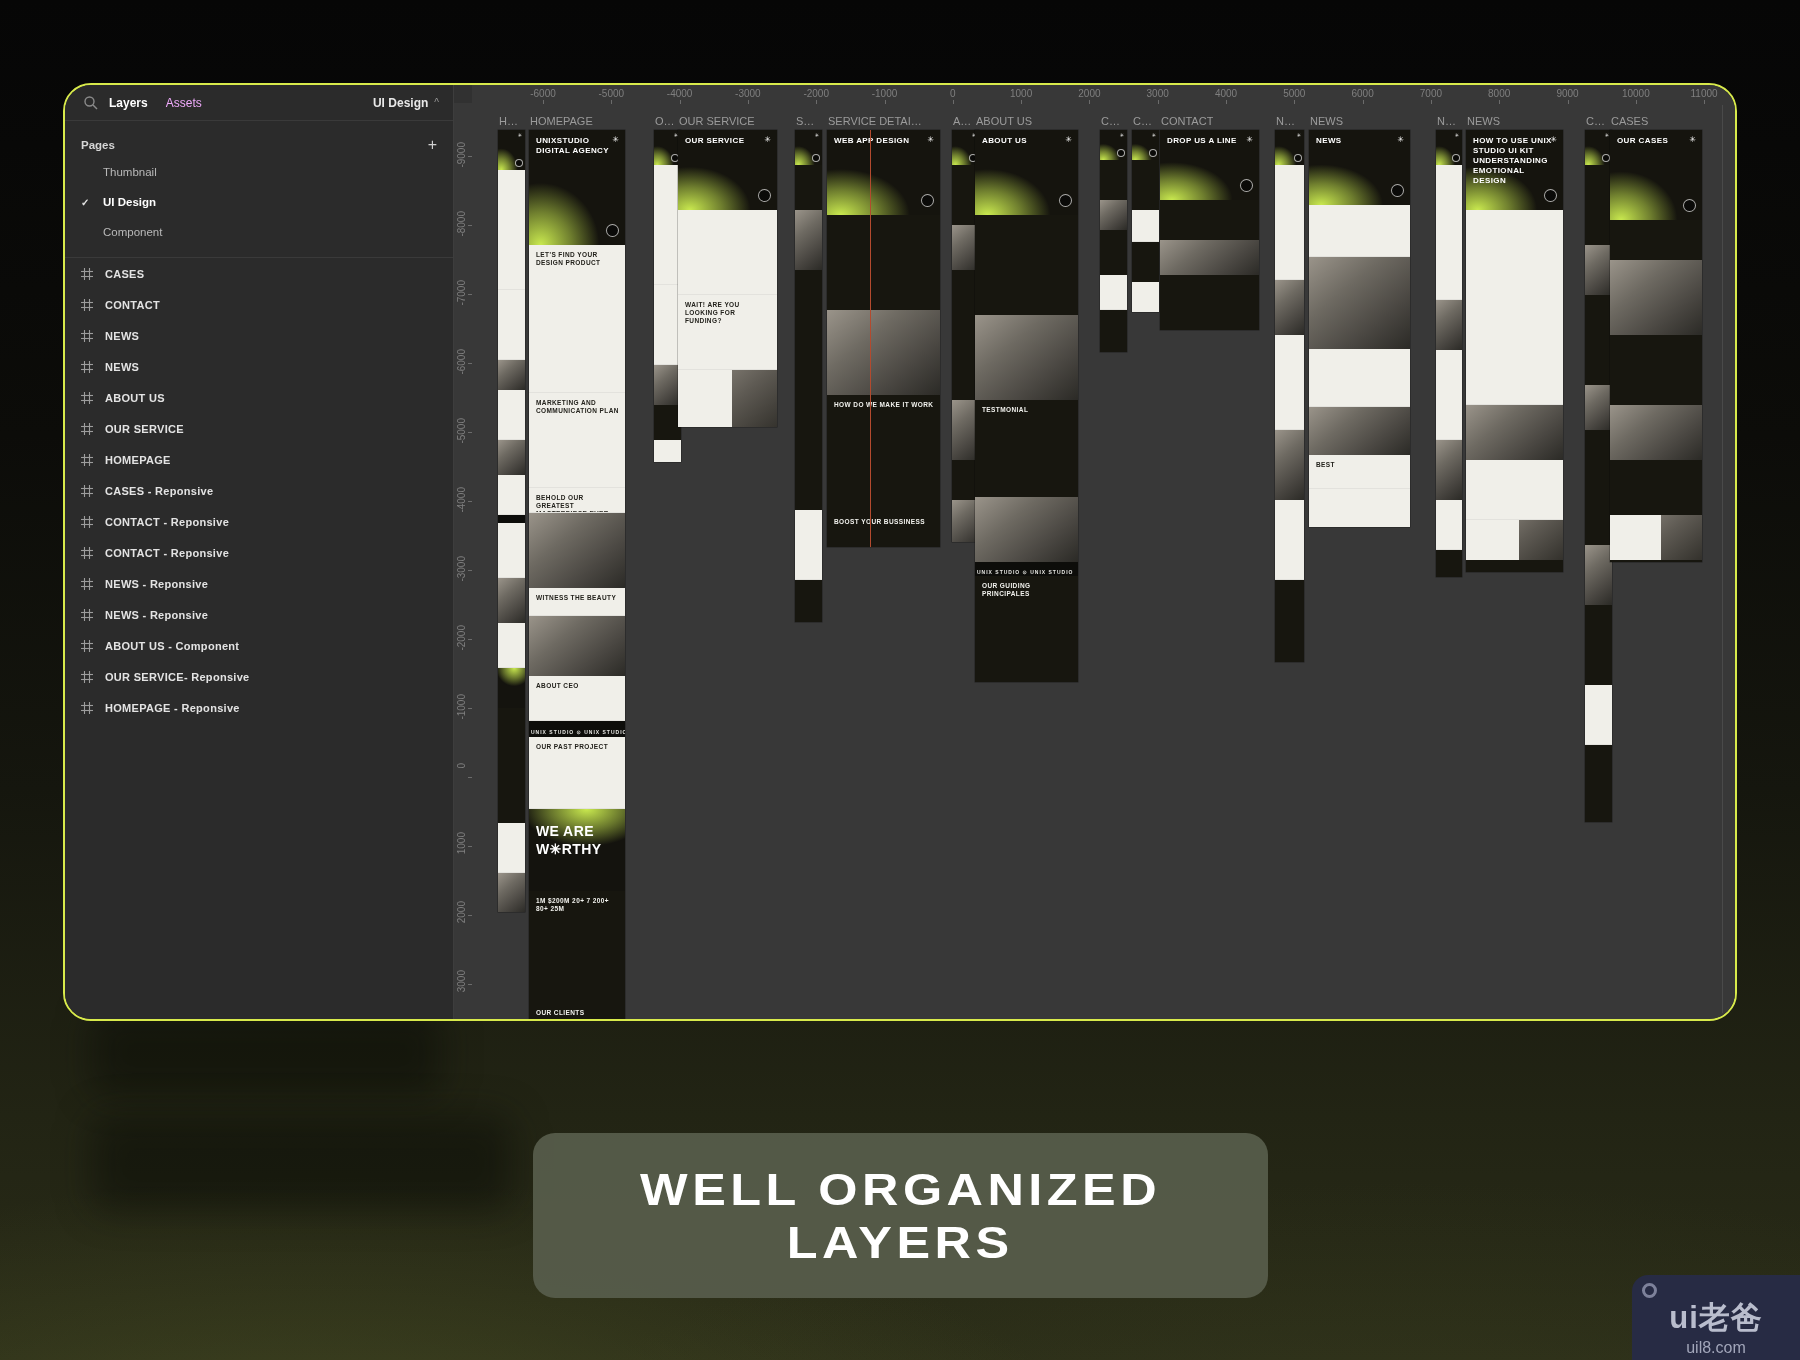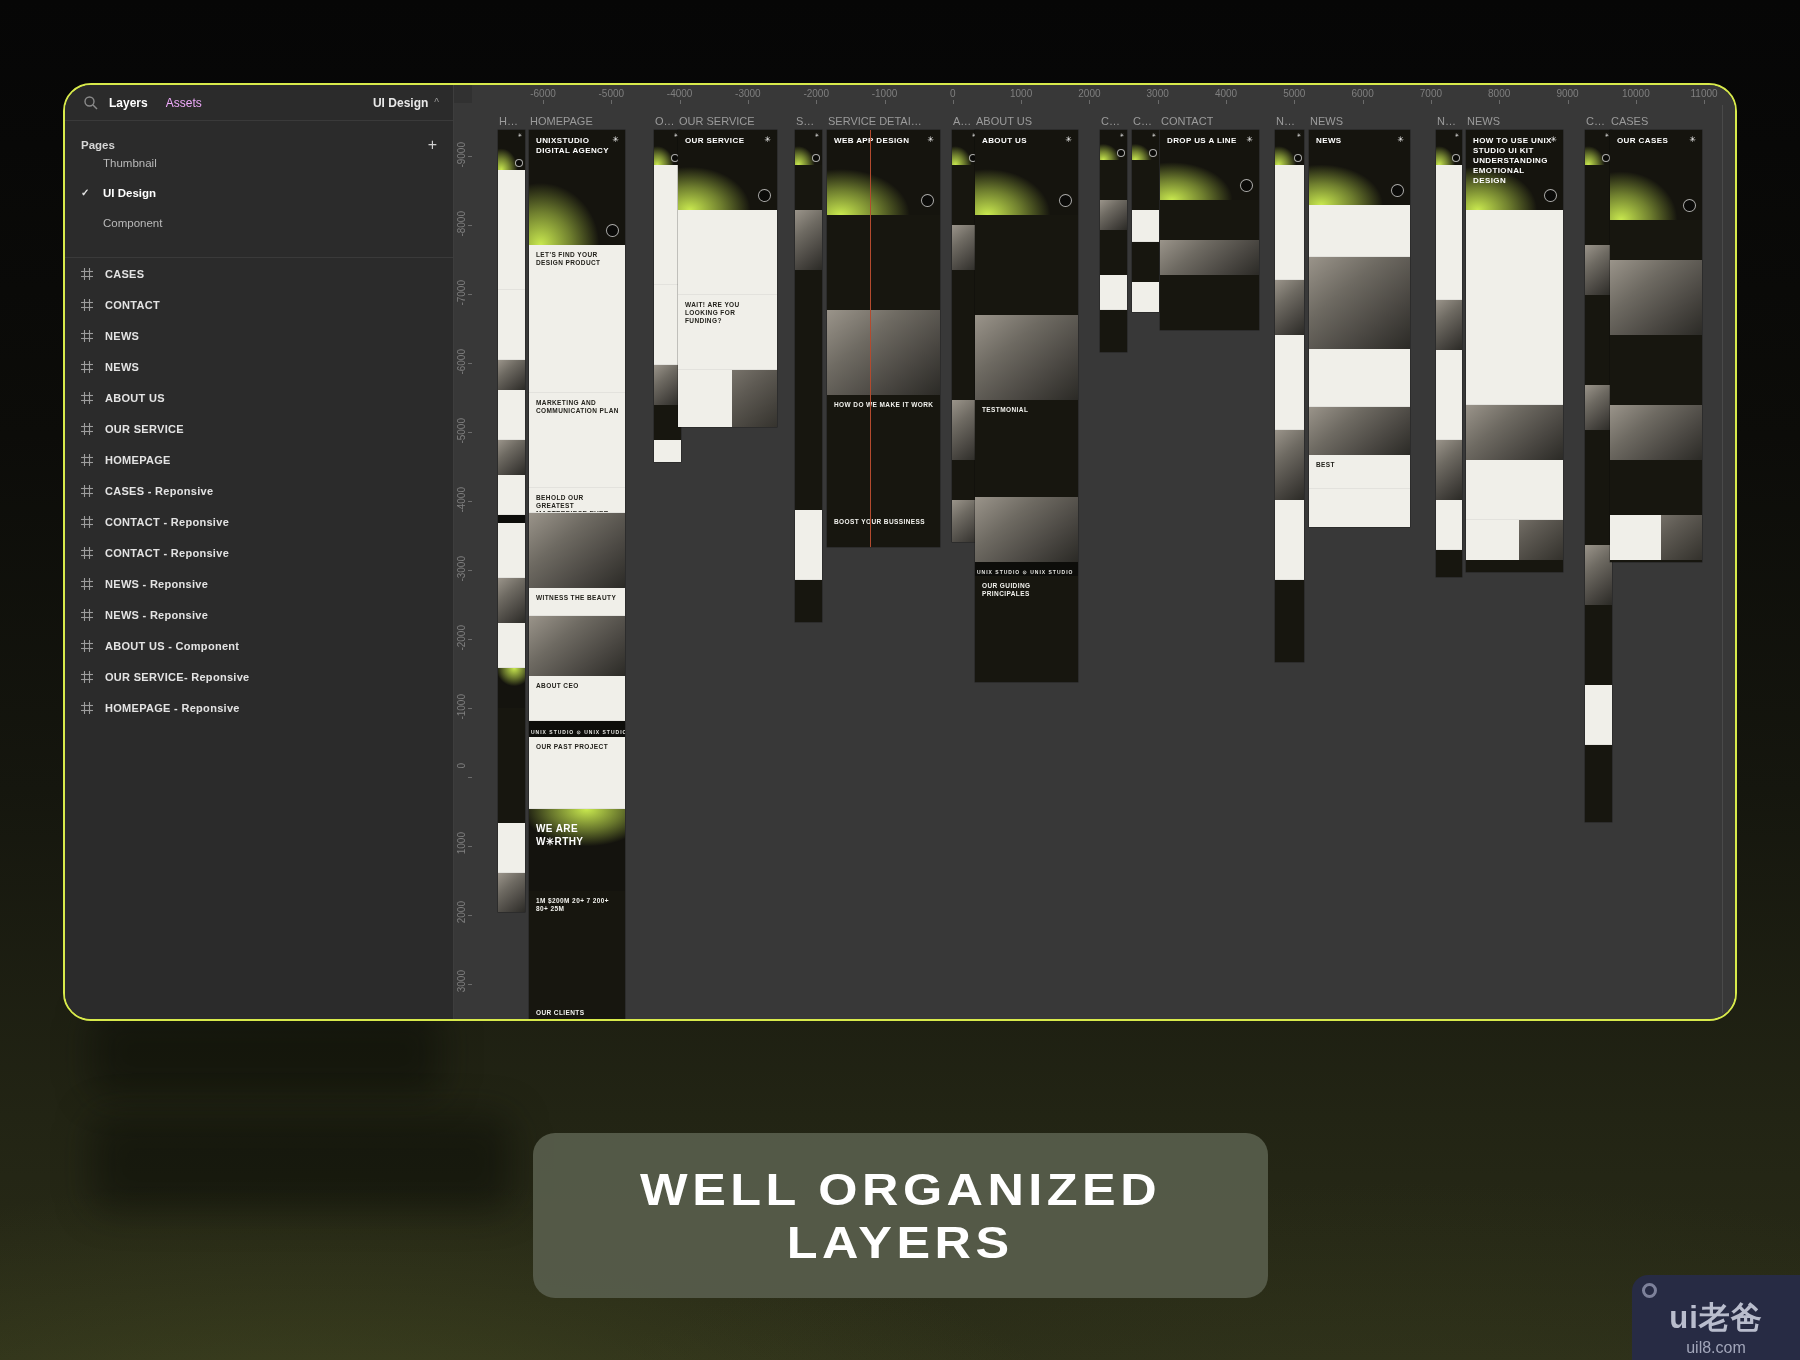--- a/index.html
+++ b/index.html
@@ -31,21 +31,21 @@
   .sb-search{ width:16px; height:16px; margin:0 10px 0 6px; flex:0 0 auto; }
   .sb-tab{ font-size:12px; margin-right:18px; cursor:default; }
   .sb-tab.active{ color:#ffffff; font-weight:700; }
   .sb-tab.inactive{ color:#f0abfc; }
   .sb-spacer{ flex:1; }
   .sb-pagesel{ font-size:12px; color:#e8e8e8; font-weight:600; }
   .sb-caret{ color:#9a9a9a; font-size:10px; margin-left:6px; font-weight:400; }
   .sb-pages-head{ display:flex; align-items:center; padding:16px 16px 4px 16px; }
   .sb-pages-title{ font-size:11.5px; font-weight:700; color:#d6d6d6; flex:1; }
   .sb-plus{ color:#d0d0d0; font-size:16px; font-weight:400; line-height:1; cursor:default; }
-  .page-item{ height:30px; display:flex; padding-left:16px; font-size:11.5px; color:#b9b9b9; position:relative; }
+  .page-item{ height:30px; display:flex; align-items:center; padding-left:16px; font-size:11.5px; color:#b9b9b9; position:relative; }
   .page-item .check{ width:22px; font-size:10px; color:#e6e6e6; }
   .page-item.selected{ color:#ffffff; font-weight:600; }
   .sb-divider{ border-top:1px solid #3a3a3a; margin-top:10px; }
   .layer-item{ height:31px; display:flex; align-items:center; padding-left:16px; }
   .layer-item .hash{ width:12px; height:12px; margin-right:12px; flex:0 0 auto; opacity:.85; }
   .layer-item .lname{ font-size:11px; font-weight:700; color:#e3e3e3; letter-spacing:.3px; }
 
   
   .canvas{ position:relative; flex:1; background:#383838; overflow:hidden; }
   .ruler-corner{ position:absolute; left:0; top:0; width:18px; height:18px; background:#313131; z-index:5;}
@@ -63,21 +63,21 @@
   .seg-d{ background:#17160f; }
   .seg-l{ background:#f0efe9; border-bottom:1px solid rgba(0,0,0,.05); }
   .seg-p{ background:linear-gradient(140deg,#9a948a 0%,#6e6a62 35%,#4a4742 70%,#2b2a26 100%); }
   .seg-gh{ background:radial-gradient(85% 75% at 12% 100%, #c9e94f 0%, rgba(201,233,79,.5) 38%, rgba(201,233,79,0) 72%), #15140e; }
   .seg-g2{ background:radial-gradient(95% 65% at 60% 0%, #c9e94f 0%, rgba(201,233,79,.45) 40%, rgba(201,233,79,0) 70%), #14130e; }
   .seg-m{ background:#0d0d0a; display:flex; align-items:center; }
   .seg-m .segtxt{ font-size:5px; color:#e7e7e3; white-space:nowrap; letter-spacing:1px; padding-left:2px; }
   .seg-lp{ background:linear-gradient(90deg,#f0efe9 0 55%, rgba(0,0,0,0) 55%), linear-gradient(140deg,#9a948a 0%,#5e5a53 55%,#33312c 100%); }
   .segtxt{ display:block; padding:6px 6px 0 7px; font-weight:700; text-transform:uppercase; letter-spacing:.4px; line-height:1.25; }
   .seg-gh .segtxt{ color:#fff; font-size:8px; }
-  .seg-g2 .segtxt{ color:#fff; font-size:10px; padding-top:14px; }
+  .seg-g2 .segtxt{ color:#fff; font-size:14px; padding-top:14px; }
   .seg-d .segtxt{ color:#f2f2ee; font-size:6.5px; }
   .seg-l .segtxt, .seg-lp .segtxt{ color:#23221c; font-size:6.5px; }
   .seg-star{ position:absolute; right:6px; top:6px; color:#fff; font-size:8px; line-height:1; }
   .seg-dot{ position:absolute; right:7px; bottom:9px; width:11px; height:11px; border-radius:50%; background:#0a0a08; box-shadow:0 0 0 1px rgba(255,255,255,.65); }
   .guide-line{ position:absolute; top:0; bottom:0; left:38%; width:1px; background:#b34a2e; z-index:3; }
   .mini .seg-star{ font-size:5px; right:3px; top:3px; }
   .mini .seg-dot{ width:6px; height:6px; right:3px; bottom:4px; }
 
   
   .caption-box{

